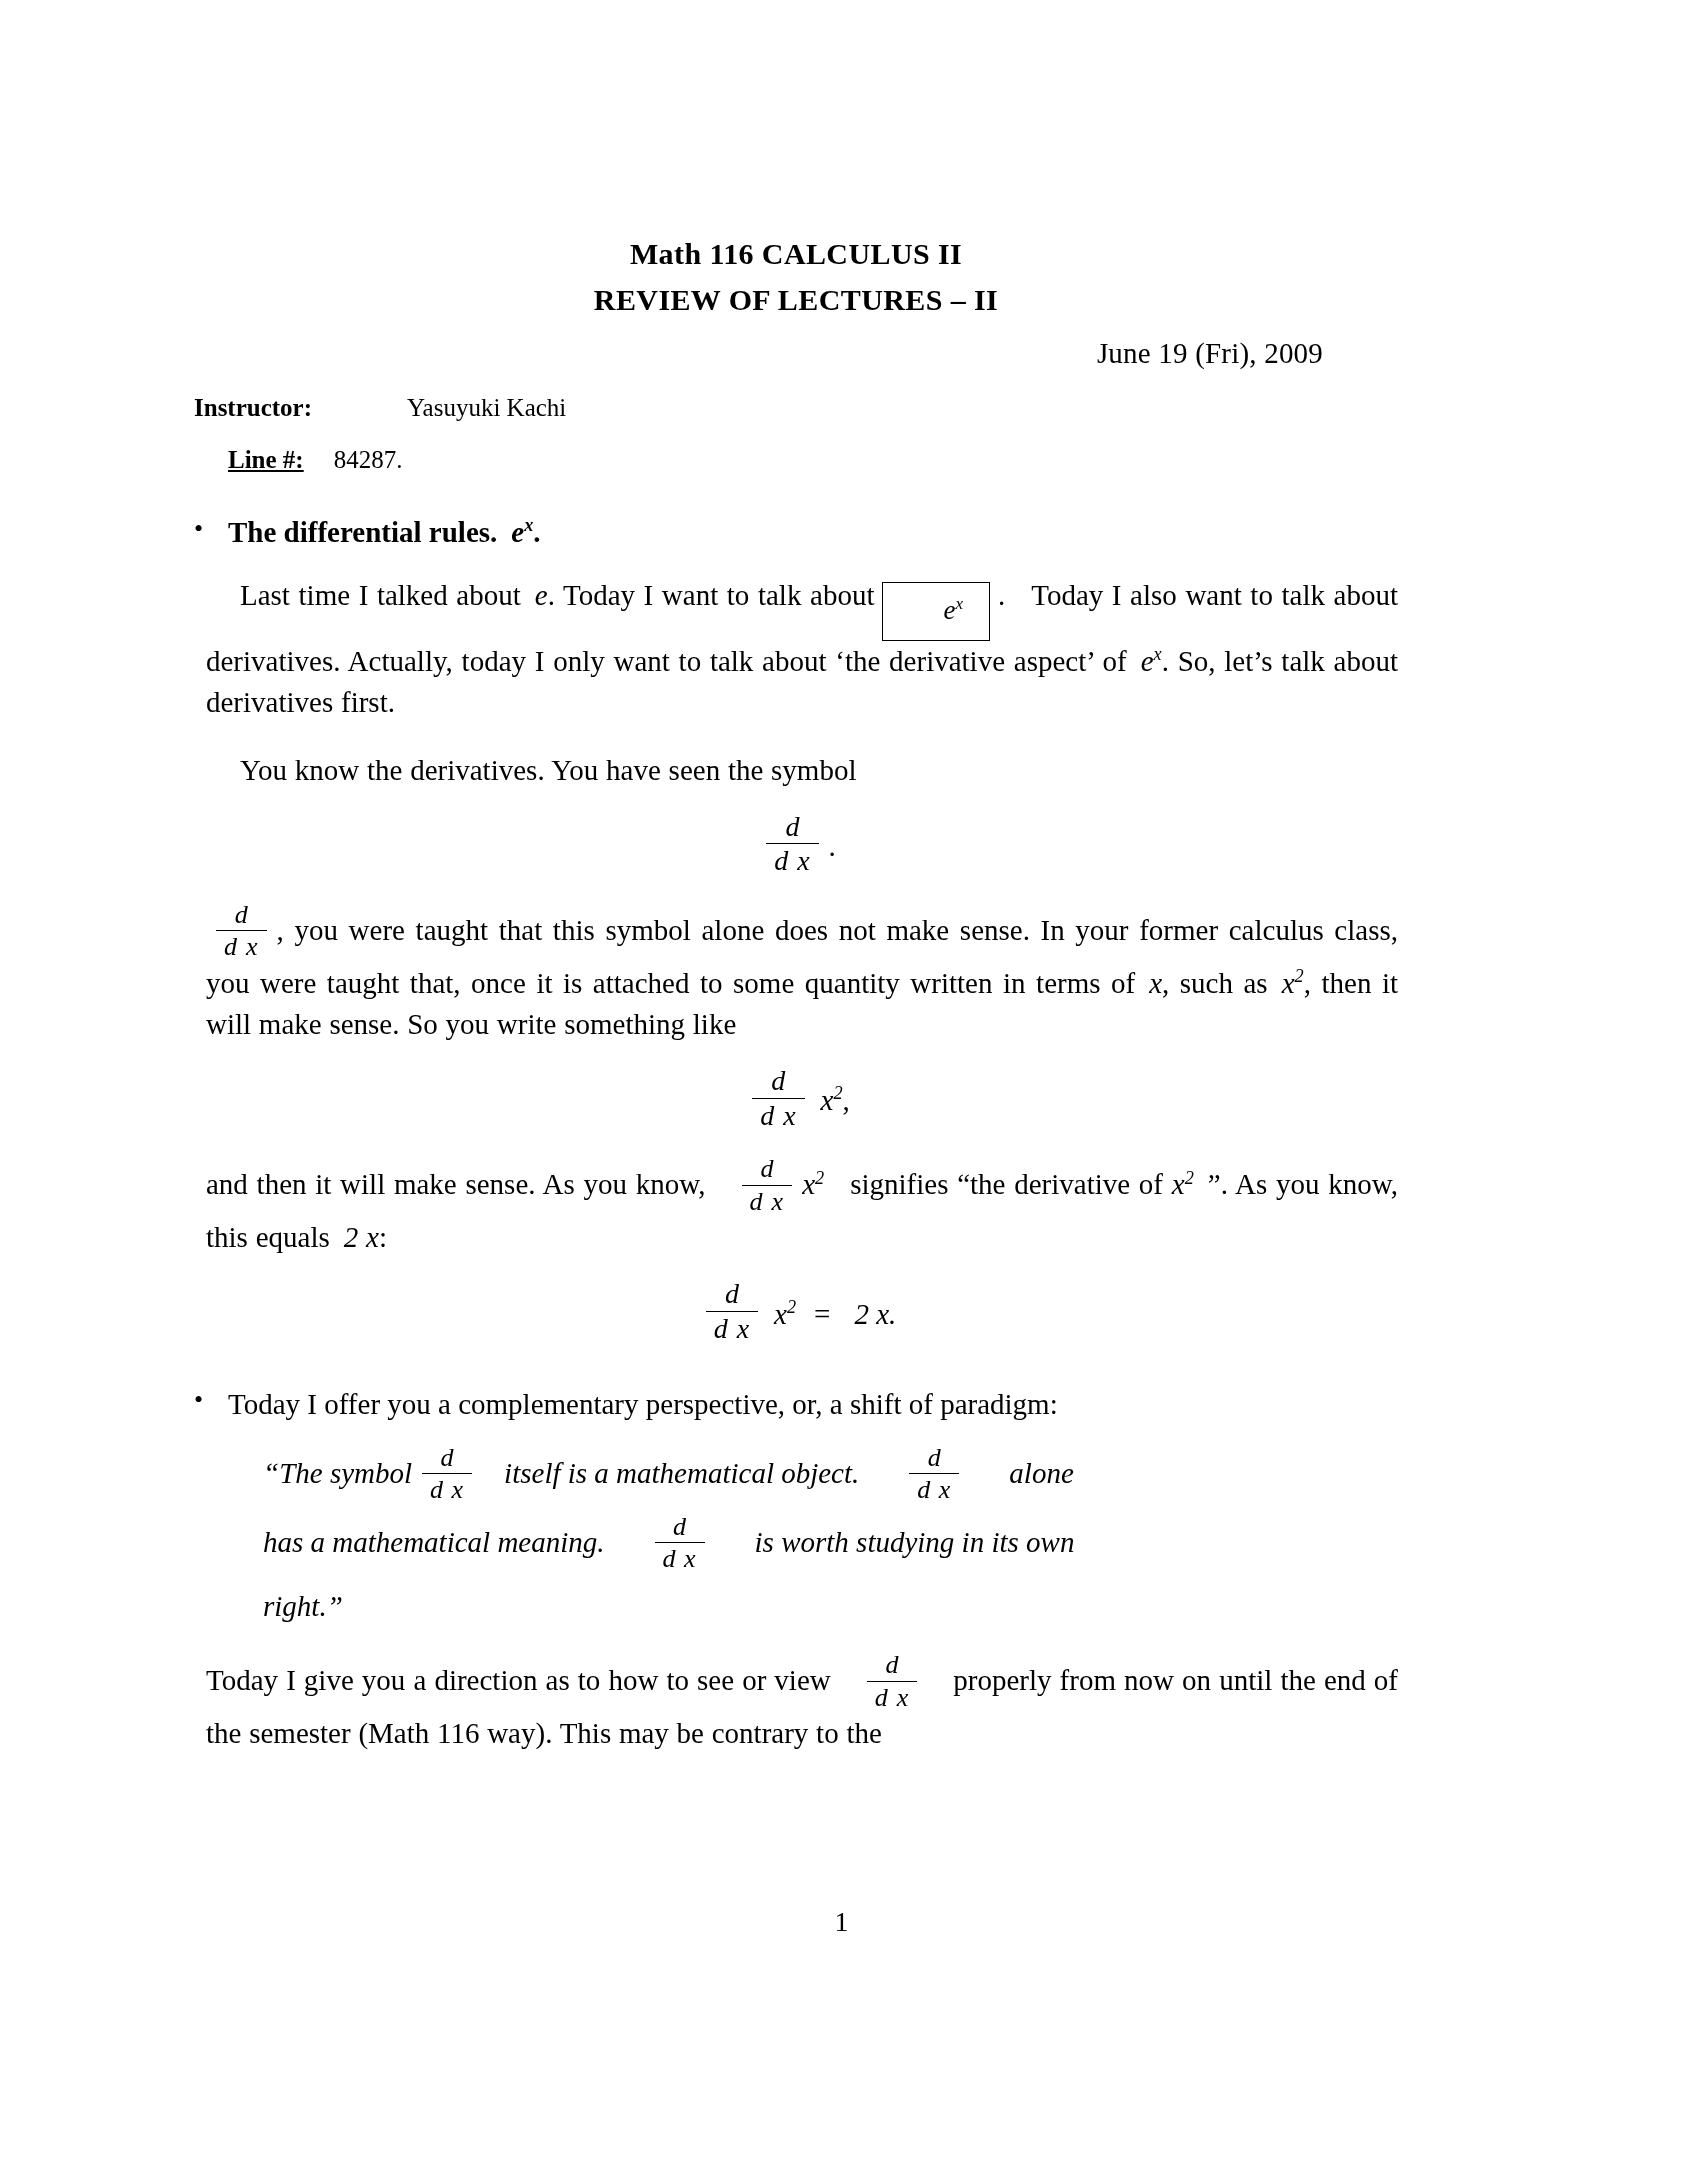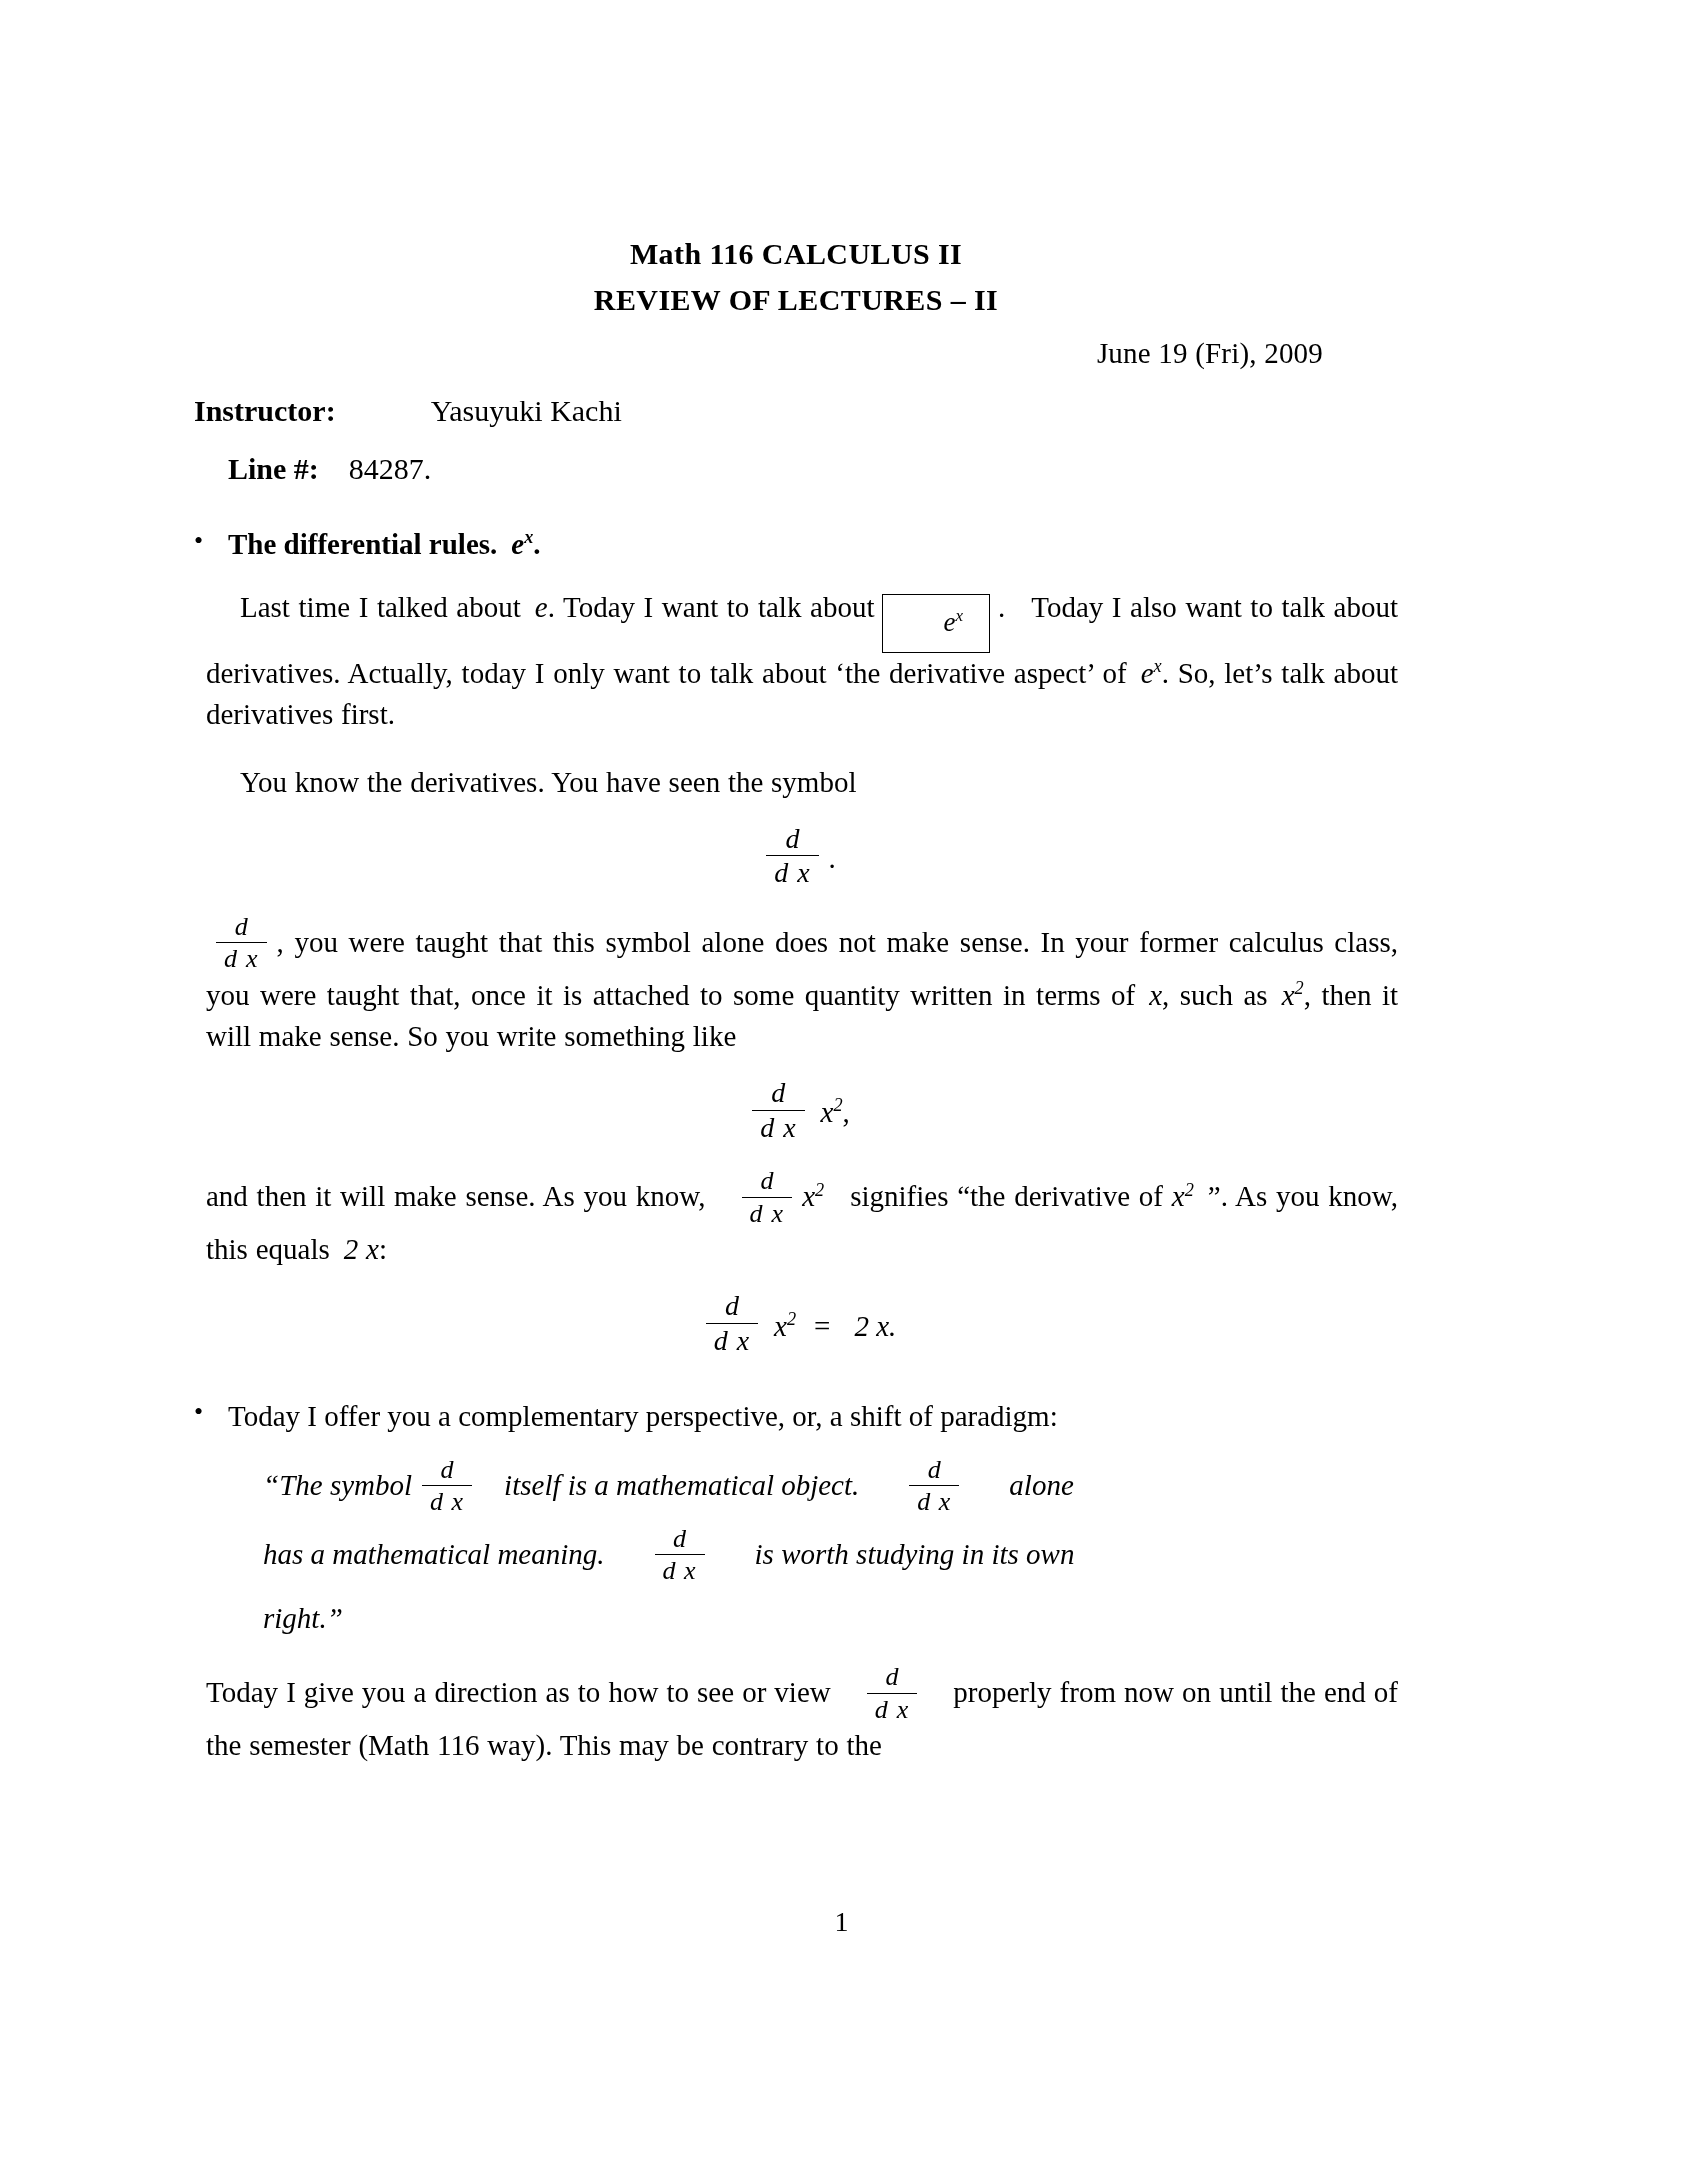--- a/index.html
+++ b/index.html
@@ -41,25 +41,25 @@
   .date-line {
     text-align: right;
     font-size: 29px;
     margin-top: 18px;
     padding-right: 75px;
     letter-spacing: 0.2px;
   }
 
   .kv-row {
     margin-top: 24px;
-    font-size: 30px;
+    font-size: 25px;
     display: flex;
   }
   .kv-key { font-weight: bold; }
-  .kv-key.indent { padding-left: 34px; }
+  .kv-key.indent { padding-left: 34px; text-decoration: underline; }
   .kv-val { margin-left: 0; }
   .gap-a { display: inline-block; width: 95px; }
   .gap-b { display: inline-block; width: 30px; }
 
   
   .bullet-item {
     display: flex;
     align-items: center;
     margin-top: 42px;
     font-size: 29px;

